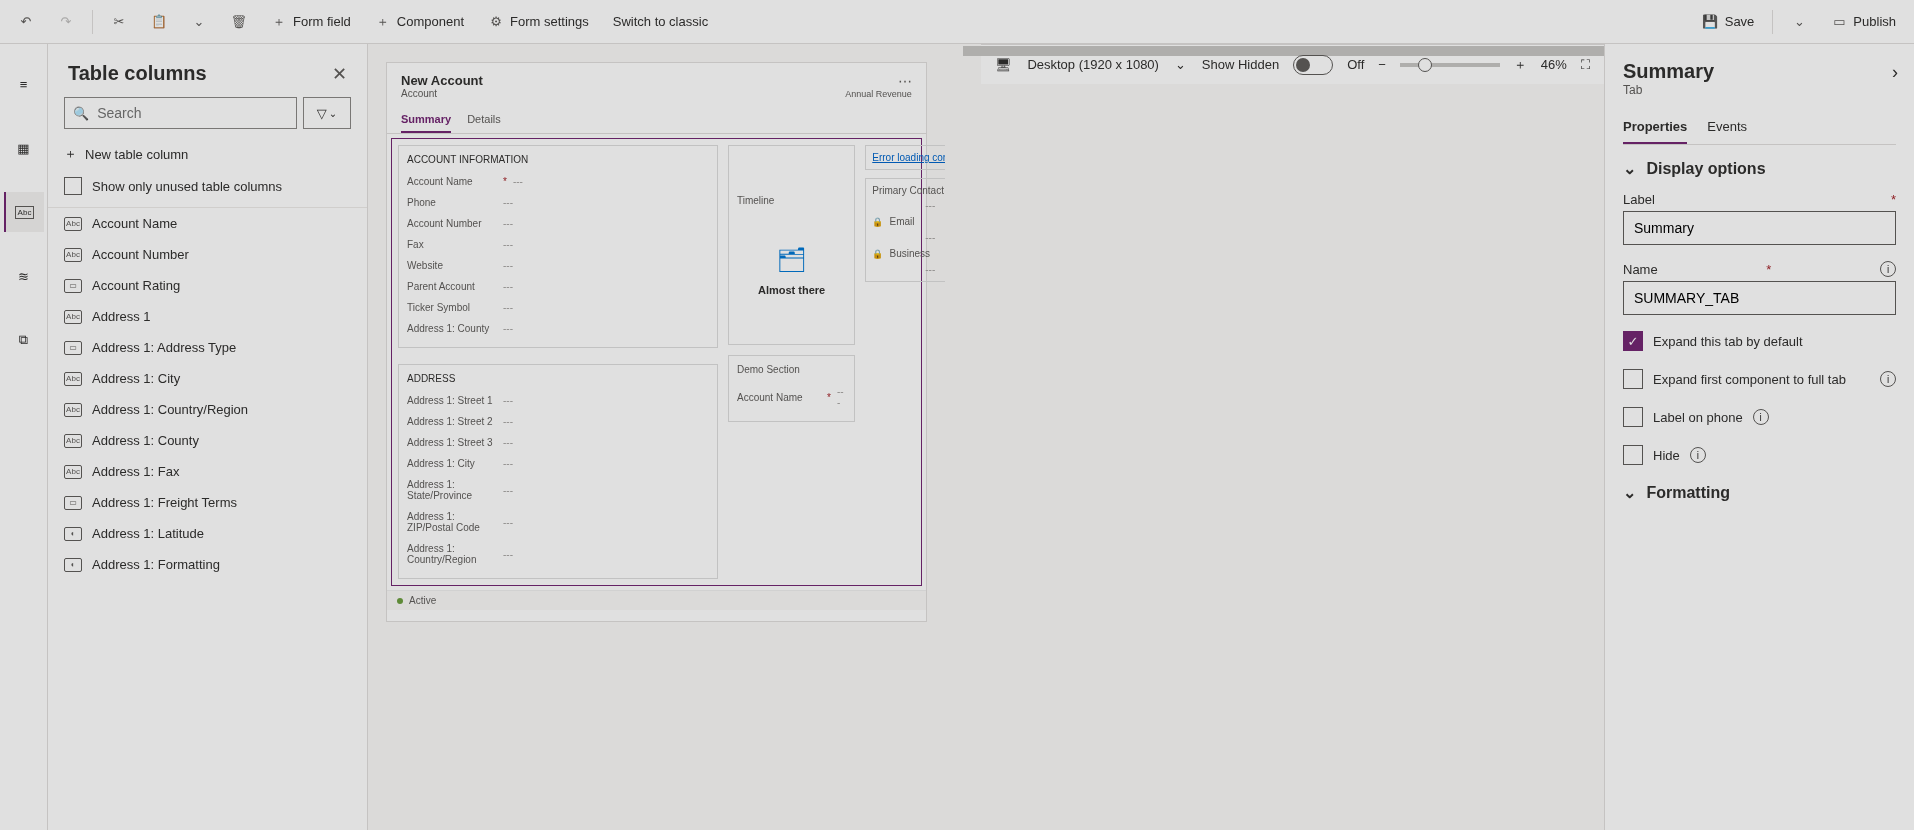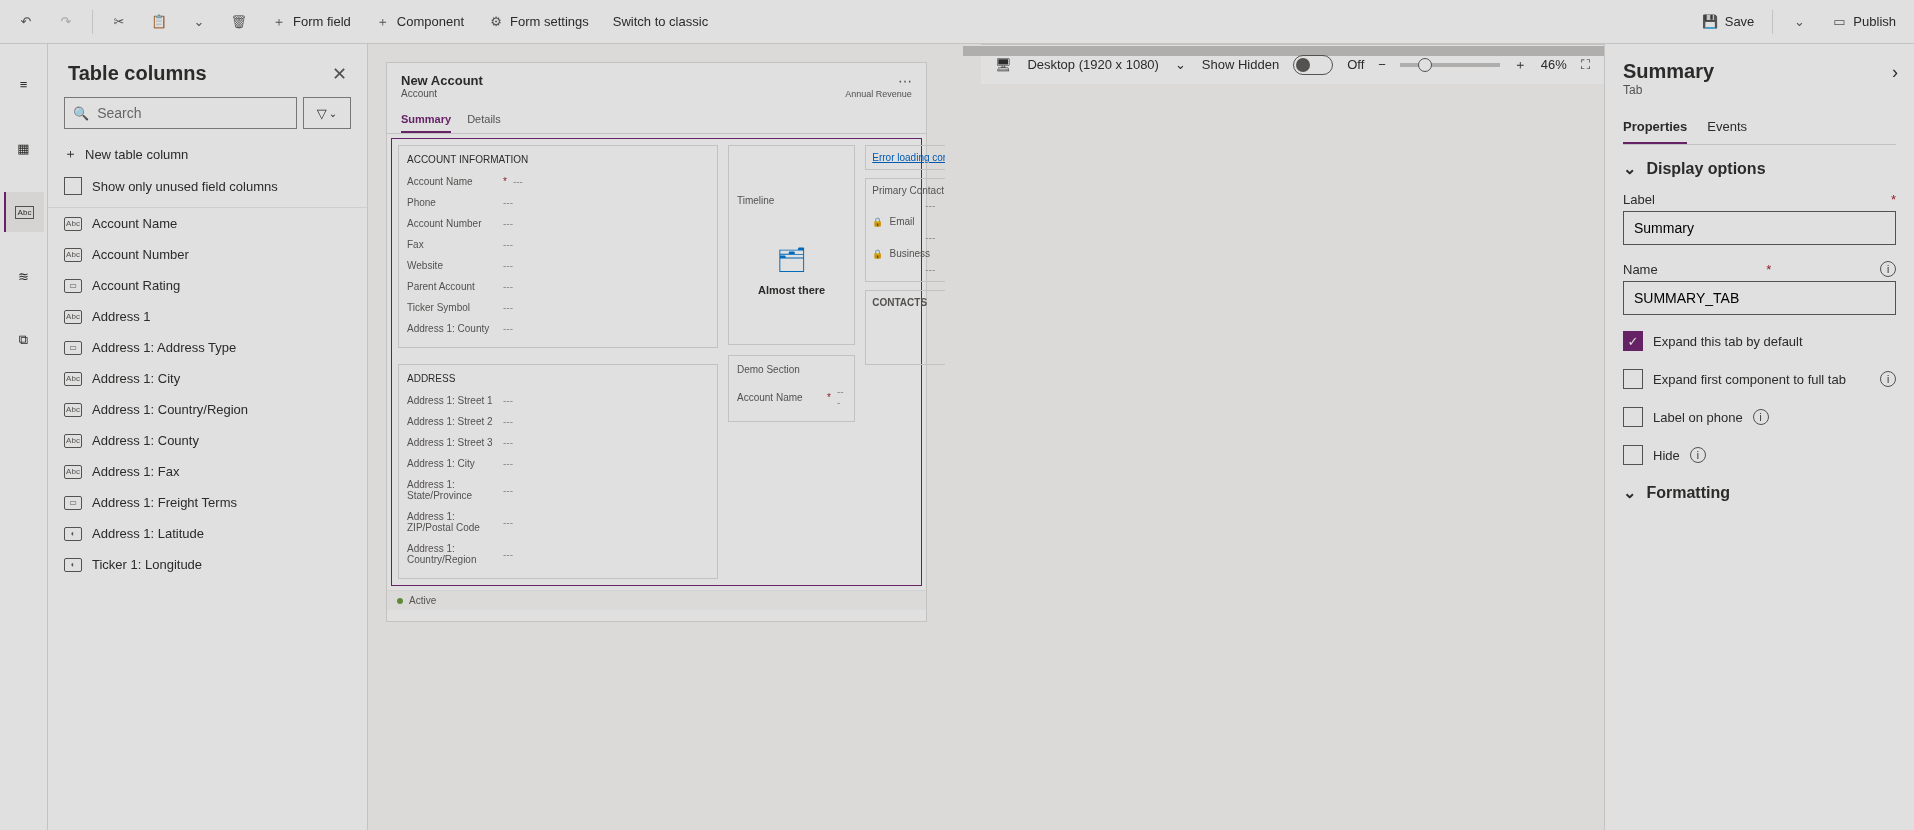--- a/index.html
+++ b/index.html
@@ -169,21 +169,21 @@
       <input class="search-input" placeholder="Search" style="">
     </div>
     <div class="filter-btn">▽<span style="font-size:10px">⌄</span></div>
   </div>
   <div class="new-col-row">
     <span>＋</span>
     <span>New table column</span>
   </div>
   <div class="unused-row">
     <span class="chk"></span>
-    <span>Show only unused field columns</span>
+    <span>Show only unused table columns</span>
   </div>
   <div class="col-list" id="col-list">
       <div class="col-item">
         <span class="col-type-icon">Abc</span>
         <span>Account Name</span>
       </div>
       <div class="col-item">
         <span class="col-type-icon">Abc</span>
         <span>Account Number</span>
       </div>
@@ -218,21 +218,21 @@
       <div class="col-item">
         <span class="col-type-icon">▭</span>
         <span>Address 1: Freight Terms</span>
       </div>
       <div class="col-item">
         <span class="col-type-icon">◐</span>
         <span>Address 1: Latitude</span>
       </div>
       <div class="col-item">
         <span class="col-type-icon">◐</span>
-        <span>Ticker 1: Longitude</span>
+        <span>Address 1: Formatting</span>
       </div>
     </div>
 </div>
 
 <div class="canvas-wrap">
   <div class="canvas-body">
     <div class="form-preview">
       <div class="form-hdr">
         <div>
           <div class="form-title">New Account</div>
@@ -348,24 +348,20 @@
                 <span class="fld-lock">🔒</span>
                 <span>Email</span>
               </div>
             <div style="text-align:center;color:#a19f9d">---</div>
             <div class="fld-row">
                 <span class="fld-lock">🔒</span>
                 <span>Business</span>
               </div>
             <div style="text-align:center;color:#a19f9d">---</div>
           </div>
-          <div class="card">
-            <div style="font-size:10px;font-weight:600">CONTACTS</div>
-            <div style="text-align:right;margin-top:40px;font-size:9px">No da</div>
-          </div>
         </div>
       </div>
       <div class="active-flag">
           <span class="flag-dot"></span>
           <span>Active</span>
         </div>
     </div>
   </div>
   <div class="canvas-scroll-h"></div>
   <div class="status-bar">

